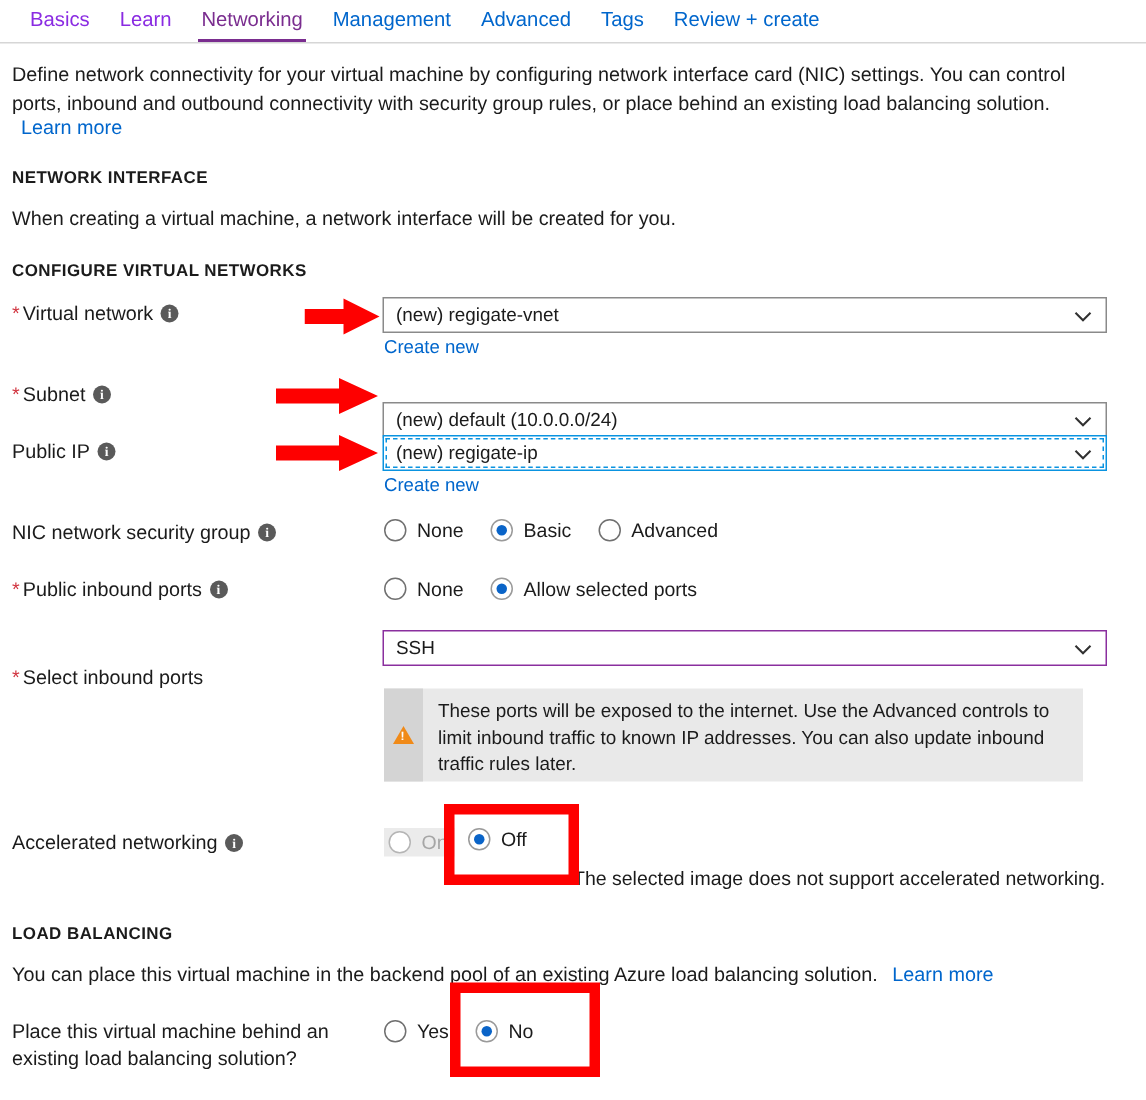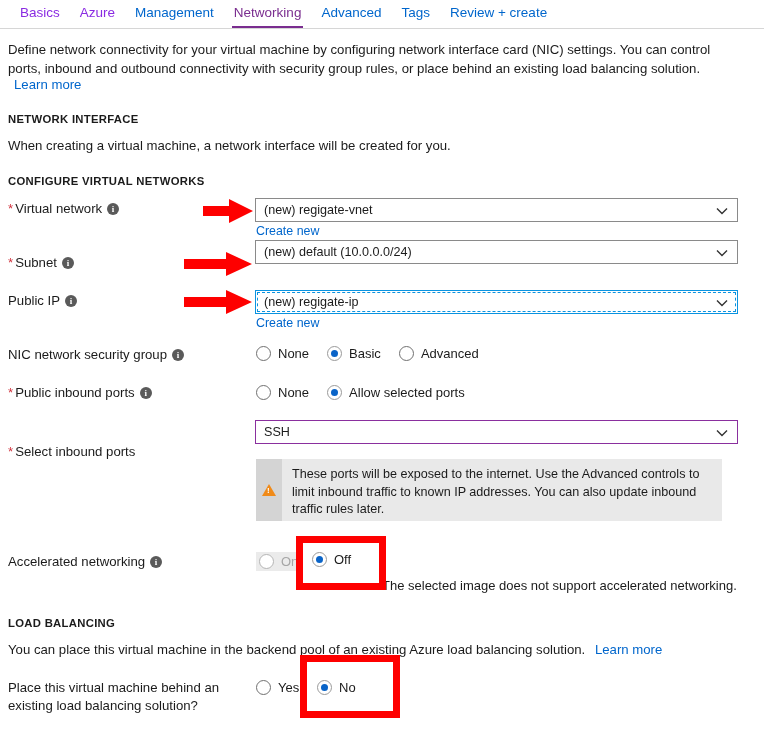--- a/index.html
+++ b/index.html
@@ -236,23 +236,23 @@
     white-space: nowrap;
   }
 </style>
 </head>
 <body>
 
 <div id="page">
 
   <div class="tabbar">
     <div class="tab visited"><span>Basics</span></div>
-    <div class="tab visited"><span>Azure</span></div>
+    <div class="tab visited"><span>Learn</span></div>
+    <div class="tab active"><span>Networking</span></div>
     <div class="tab"><span>Management</span></div>
-    <div class="tab active"><span>Networking</span></div>
     <div class="tab"><span>Advanced</span></div>
     <div class="tab"><span>Tags</span></div>
     <div class="tab"><span>Review + create</span></div>
   </div>
 
   <div class="intro">Define network connectivity for your virtual machine by configuring network interface card (NIC) settings. You can control ports, inbound and outbound connectivity with security group rules, or place behind an existing load balancing solution.</div>
   <div class="learnmore-line">
     <span class="link">Learn more</span>
   </div>
 
@@ -270,21 +270,21 @@
       <svg width="12" height="8" viewBox="0 0 12 8">
           <path d="M1 1.5 L6 6.5 L11 1.5" stroke="#333" stroke-width="1.4" fill="none"></path>
         </svg>
     </span>
   </div>
   <div class="createnew" style="top:224px;">Create new</div>
 
   <div class="flabel" style="top:255px;">
     <span class="req">*</span><span>Subnet</span><span class="infoicon"></span>
   </div>
-  <div class="dd" style="top:240px;">
+  <div class="dd" style="top:268px;">
     <span>(new) default (10.0.0.0/24)</span>
     <span class="chev">
       <svg width="12" height="8" viewBox="0 0 12 8">
           <path d="M1 1.5 L6 6.5 L11 1.5" stroke="#333" stroke-width="1.4" fill="none"></path>
         </svg>
     </span>
   </div>
 
   <div class="flabel" style="top:293px;">
     <span>Public IP</span><span class="infoicon"></span>

